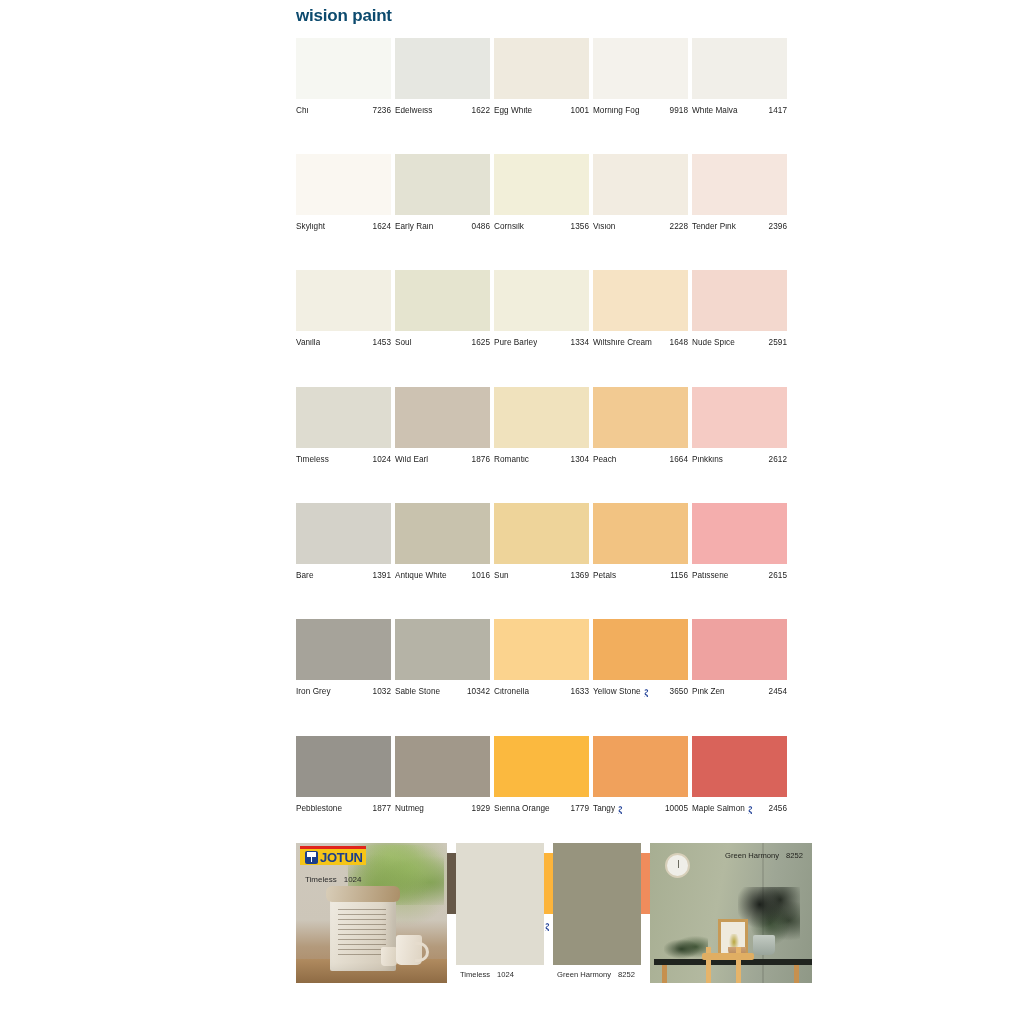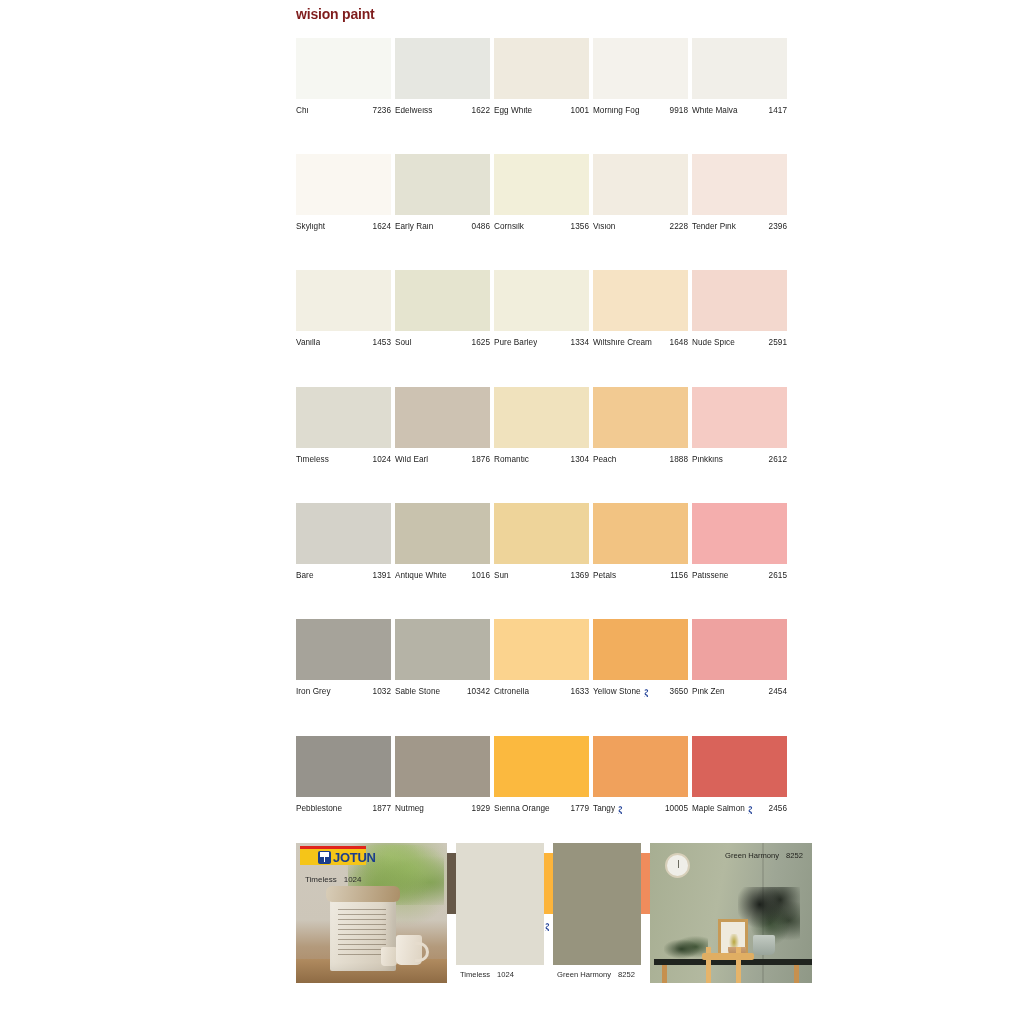--- a/index.html
+++ b/index.html
@@ -13,24 +13,24 @@
   #page {
     position: relative;
     width: 1024px; height: 1024px;
     background: #ffffff;
   }
 
   
   #page-title {
     position: absolute;
     left: 296px; top: 6px;
-    font-size: 14px;
+    font-size: 17px;
     font-weight: bold;
     letter-spacing: -0.2px;
-    color: #7f1d1d;
+    color: #0c4a6e;
     white-space: nowrap;
   }
 
   
   #swatch-grid {
     position: absolute;
     left: 296px; top: 38px;
     width: 528px;
   }
   .swatch-row {
@@ -153,21 +153,21 @@
     left: 0; bottom: 0; width: 151px; height: 24px;
     background: linear-gradient(to bottom, #b08b60, #8e6b44);
   }
   .jotun-logo {
     position: absolute;
     left: 4px; top: 3px;
     width: 66px; height: 19px;
     background: #f5c518;
     border-top: 3px solid #e0241b;
     display: flex; align-items: center;
-    padding-left: 18px;
+    padding-left: 5px;
     z-index: 4;
   }
   .jotun-mark {
     width: 13px; height: 13px;
     background: #1b3e8c;
     border-radius: 2px;
     position: relative;
     flex: 0 0 auto;
   }
   .jotun-mark::after {
@@ -485,21 +485,21 @@
             </span>
             <span class="swatch-code">1304</span>
           </div>
         </div>
         <div class="swatch-cell">
           <span class="swatch-chip" style="background: rgb(242, 202, 146);"></span>
           <div class="swatch-meta">
             <span class="swatch-name-wrap">
               <span class="swatch-name">Peach</span>
             </span>
-            <span class="swatch-code">1888</span>
+            <span class="swatch-code">1664</span>
           </div>
         </div>
         <div class="swatch-cell">
           <span class="swatch-chip" style="background: rgb(245, 203, 196);"></span>
           <div class="swatch-meta">
             <span class="swatch-name-wrap">
               <span class="swatch-name">Pinkkins</span>
             </span>
             <span class="swatch-code">2612</span>
           </div>

